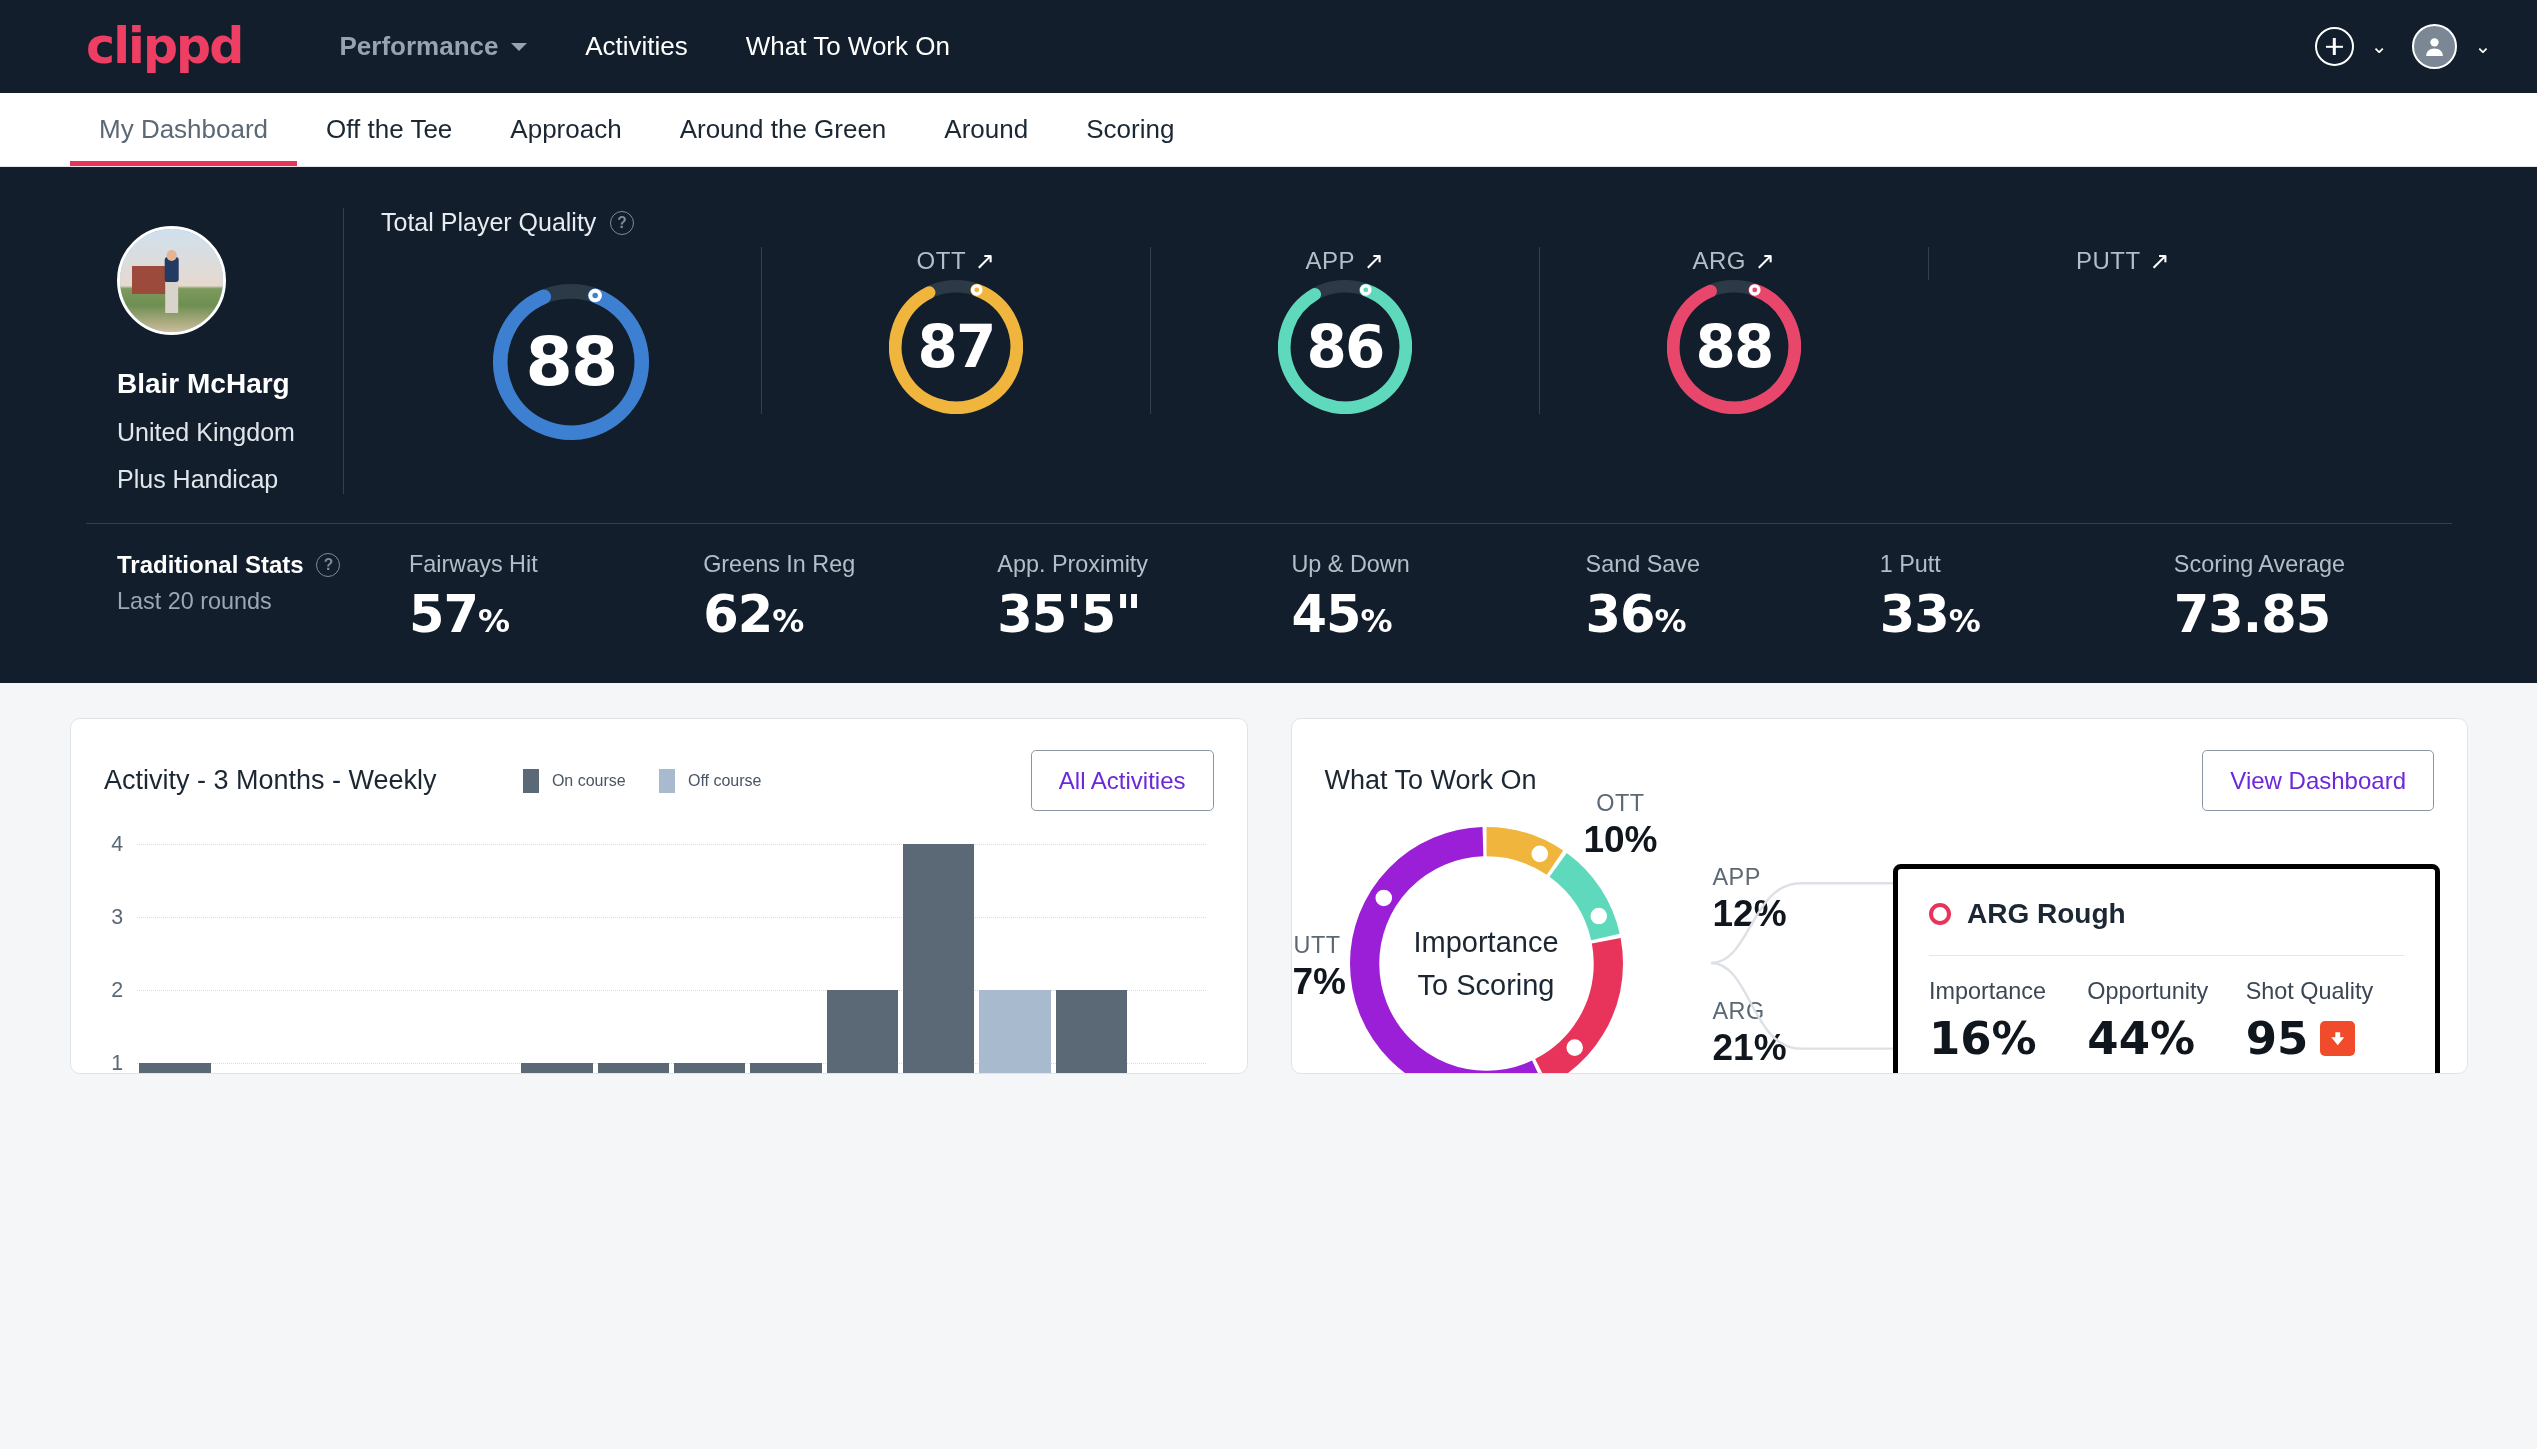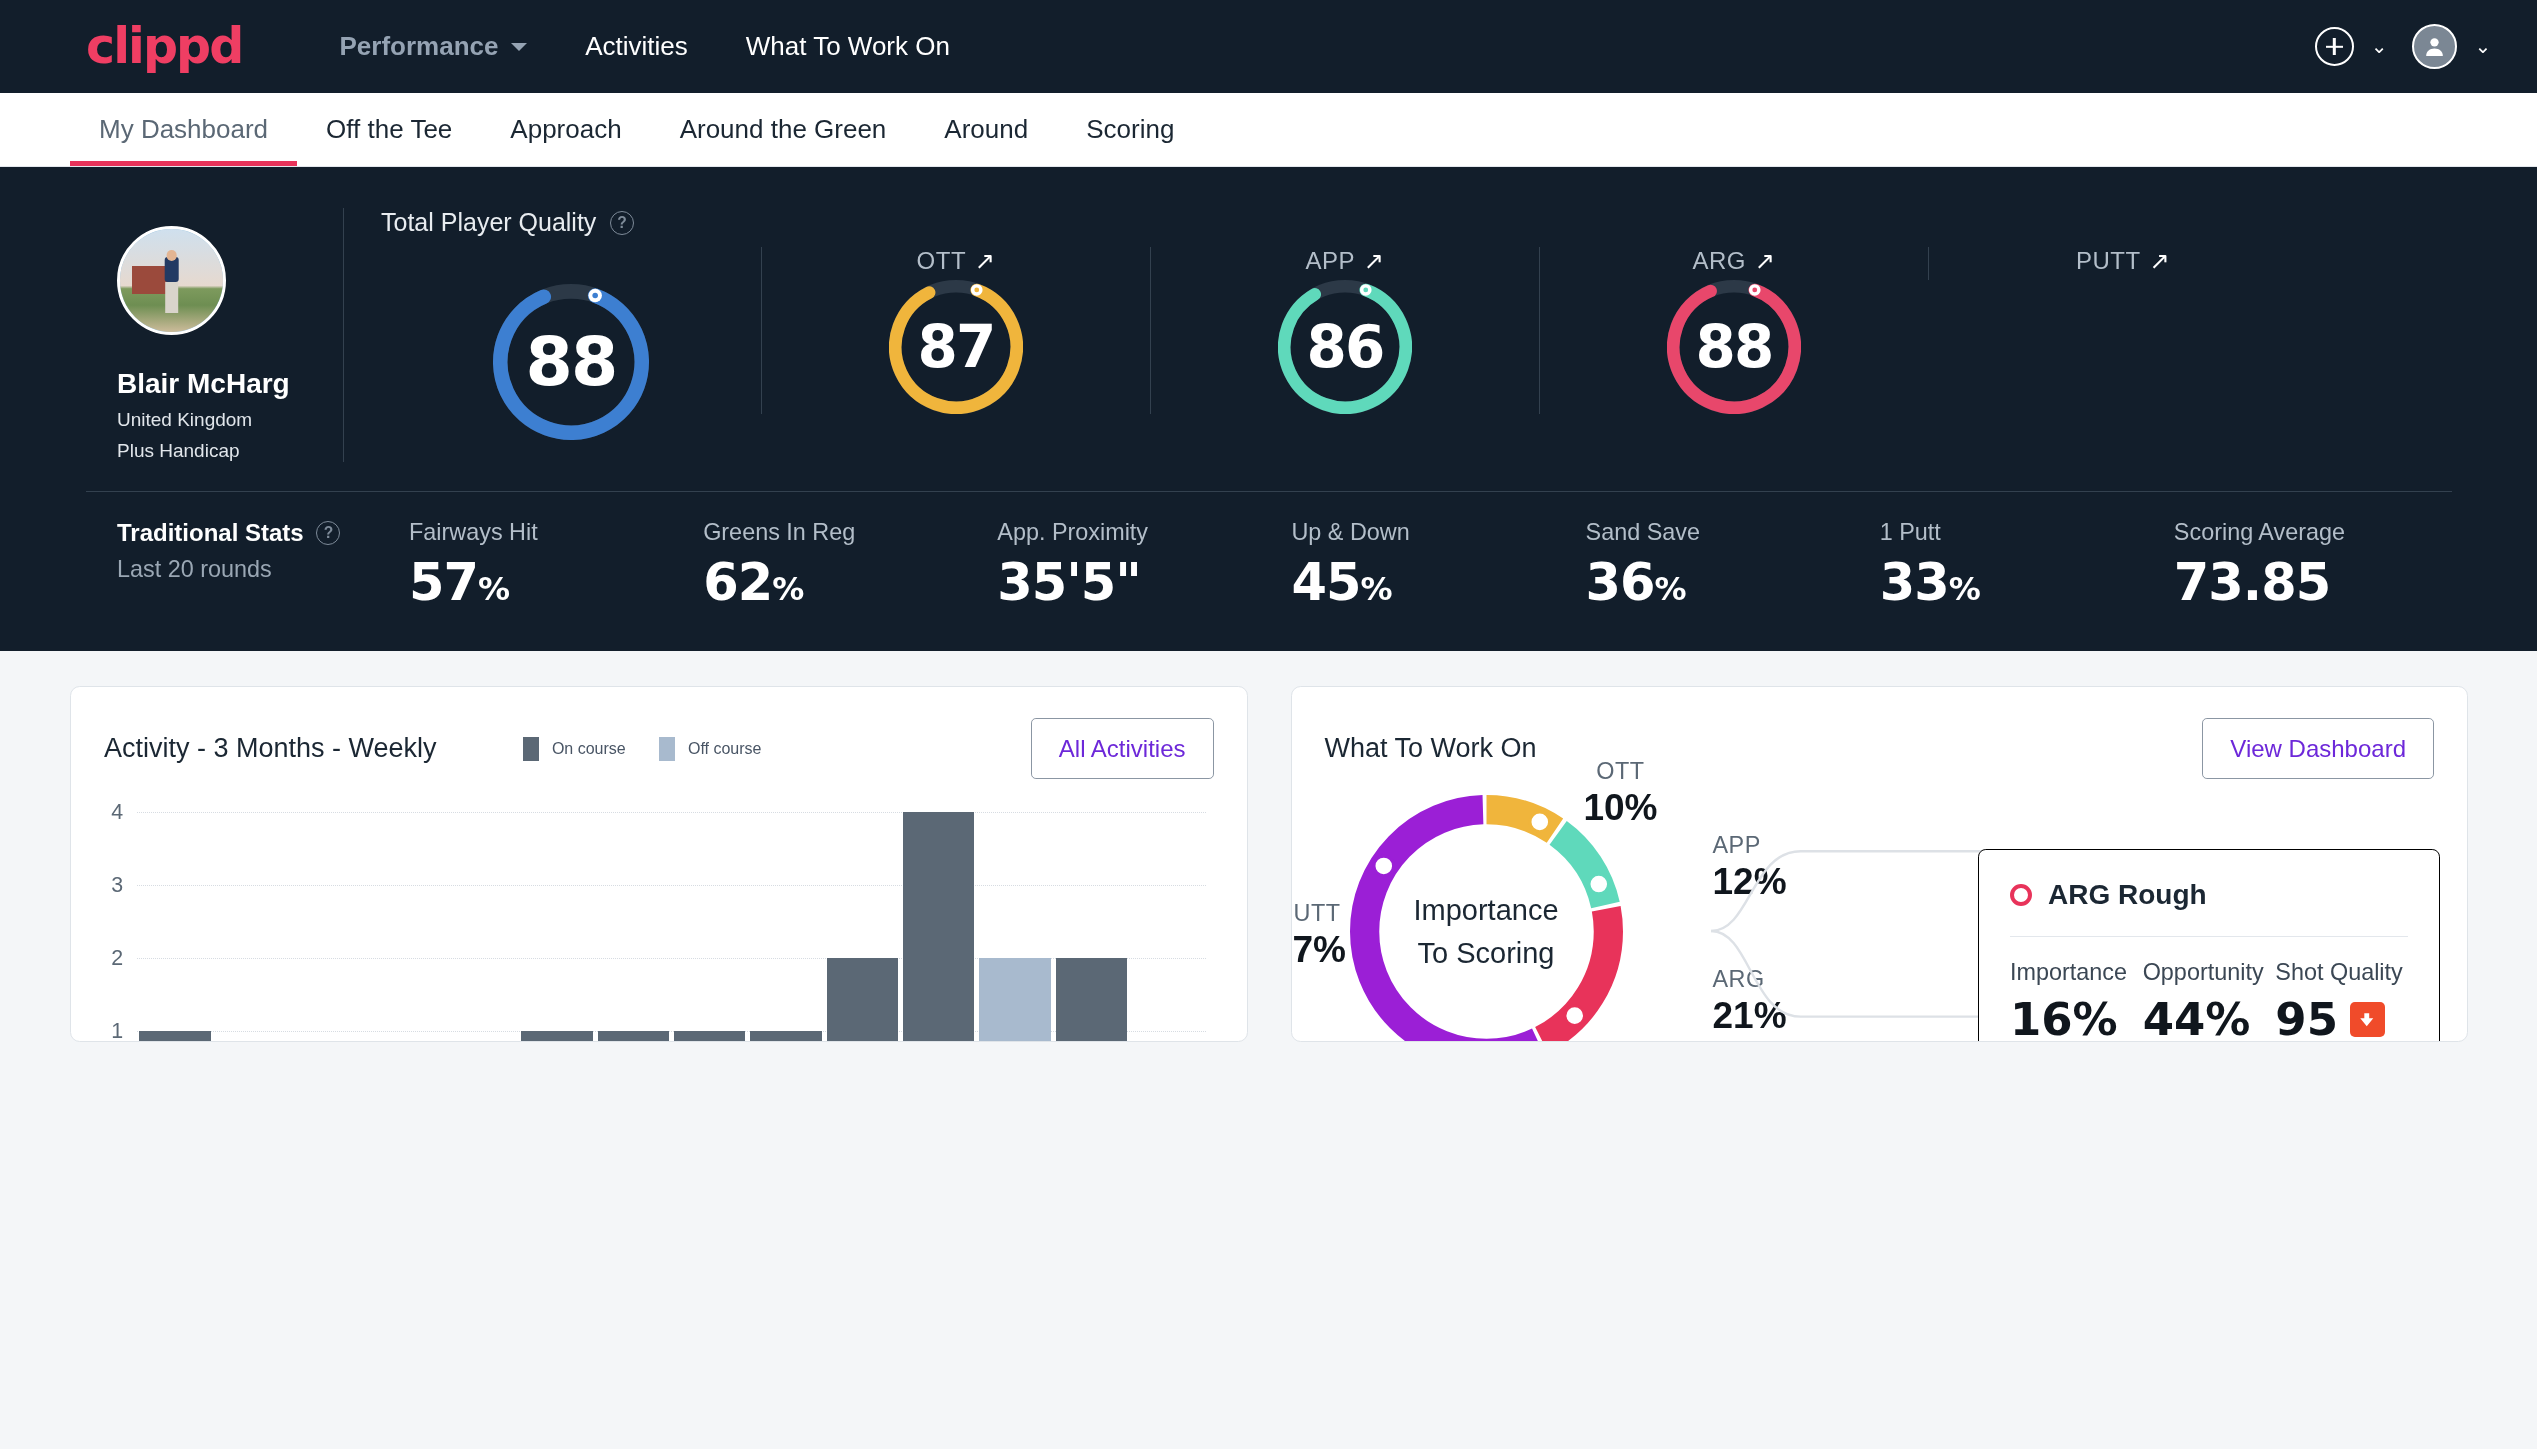--- a/index.html
+++ b/index.html
@@ -70,21 +70,21 @@
   .pfp {
     width: 109px; height: 109px; border-radius: 50%; border: 3.9px solid #fff;
     overflow: hidden; position: relative; background: #9bc3dd;
   }
   .pfp .sky { position: absolute; inset: 0; background: linear-gradient(#cfe0ee 0%, #e6d9cf 55%, #7d9a5d 58%, #6e8e52 74%, #cdbc9b 100%); }
   .pfp .bldg { position: absolute; left: 12%; top: 36%; width: 40%; height: 28%; background: #9b4a3c; }
   .pfp .person-body { position: absolute; left: 50%; top: 28%; width: 14.6px; height: 25px; background: #233a63; transform: translateX(-50%); border-radius: 2.9px; }
   .pfp .person-legs { position: absolute; left: 50%; top: 52%; width: 13.6px; height: 31px; background: #d9d4cb; transform: translateX(-50%); }
   .pfp .person-head { position: absolute; left: 50%; top: 21%; width: 10.7px; height: 10.7px; background: #e3b593; border-radius: 50%; transform: translateX(-50%); }
   .pname { color: #fff; font-size: 28px; font-weight: 700; margin-top: 33px; }
-  .pmeta { color: #e1e6eb; font-size: 19px; margin-top: 9px; }
+  .pmeta { color: #e1e6eb; font-size: 25px; margin-top: 18px; }
 
   .quality { flex: 1; border-left: 1px solid #33414f; padding-left: 37px; }
   .q-title { display: flex; align-items: center; gap: 13.6px; color: #e8ecf0; font-size: 25px; }
   .help {
     width: 24px; height: 24px; border-radius: 50%; border: 1.9px solid #7e8b99;
     color: #7e8b99; font-size: 15.6px; display: flex; align-items: center;
     justify-content: center; cursor: pointer; font-weight: 700;
   }
   .gauges { display: flex; align-items: flex-start; margin-top: 9.7px; }
   .gauge-cell { display: flex; flex-direction: column; align-items: center; position: relative; }
@@ -147,22 +147,22 @@
   .donut-center {
     position: absolute; left: 0; right: 0; top: 50%; transform: translateY(-50%);
     text-align: center; font-size: 29px; color: #1b2733; line-height: 1.45; font-weight: 400;
   }
   .dlabel { position: absolute; text-align: left; }
   .dlabel .k { font-size: 23.4px; color: #5b6875; letter-spacing: 0.5px; }
   .dlabel .v { font-size: 37px; color: #10161d; font-weight: 700; margin-top: 1.9px; }
   .connector { position: absolute; left: 419px; top: 0; pointer-events: none; }
 
   .detail {
-    position: absolute; right: 27px; top: 64px; width: 462px; height: 230px;
-    border: 1px solid #000000; border-radius: 7.8px; background: #fff; padding: 29px 31px;
+    position: absolute; right: 27px; top: 47px; width: 547px; height: 230px;
+    border: 5px solid #000000; border-radius: 7.8px; background: #fff; padding: 29px 31px;
   }
   .detail-head { display: flex; align-items: center; gap: 15.6px; }
   .dot-ring { width: 22.4px; height: 22.4px; border-radius: 50%; border: 4.9px solid #e8335a; }
   .detail-title { font-size: 28px; color: #1b2733; font-weight: 700; }
   .detail-rule { height: 1px; background: #e3e7ec; margin: 25px 0 21.4px 0; }
   .detail-cols { display: flex; }
   .dcol { flex: 1; }
   .dcol .k { font-size: 23.4px; color: #3b4754; }
   .dcol .v { font-size: 45px; color: #10161d; font-weight: 700; margin-top: 7.8px; display: flex; align-items: center; gap: 11.7px; font-family: "DejaVu Sans", sans-serif; }
   .down-badge {

